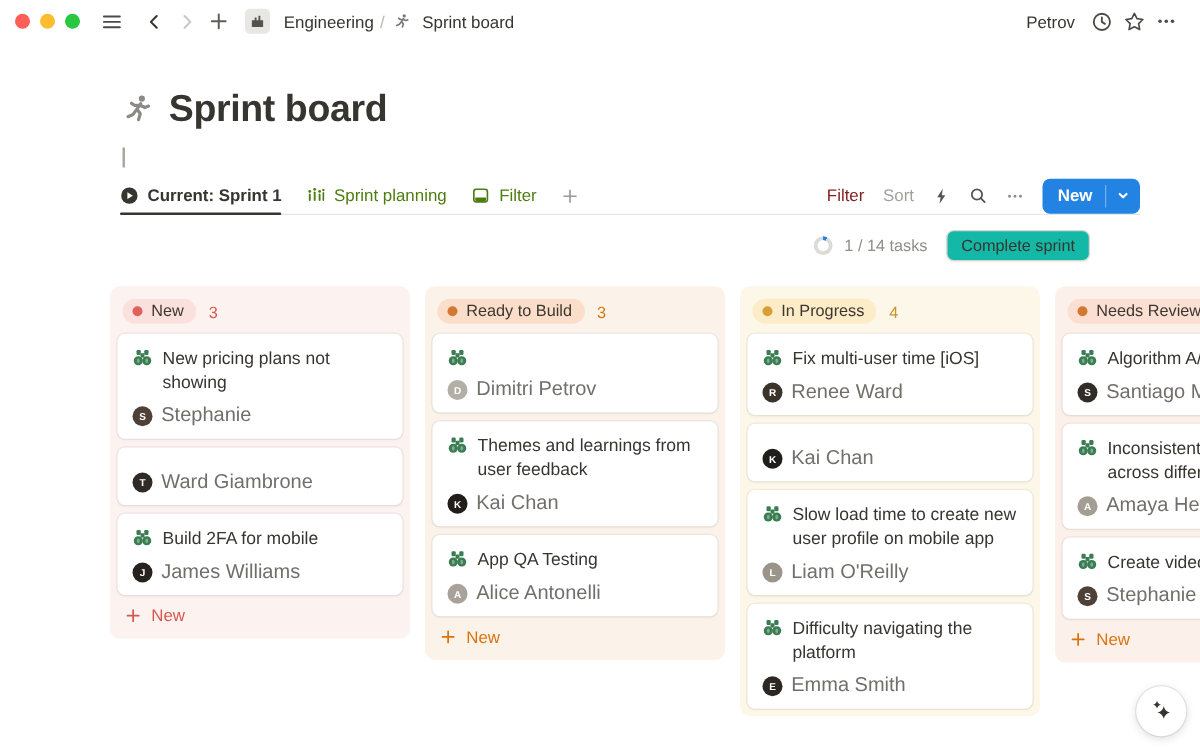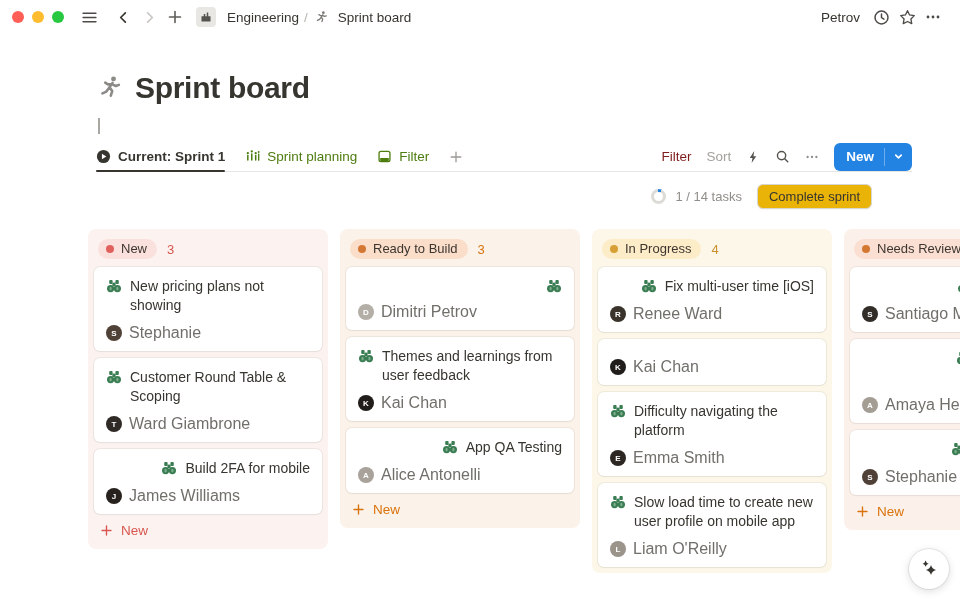--- a/index.html
+++ b/index.html
@@ -54,36 +54,36 @@
   .new-btn .nb-label { display:flex; align-items:center; padding:0 10px 0 12px; }
   .new-btn .nb-divider { width:1px; background:rgba(255,255,255,0.35); margin:5px 0; }
   .new-btn .nb-chev { display:flex; align-items:center; padding:0 8px; }
 
   
   .subheader { margin:0 88px 0 96px; display:flex; align-items:center; justify-content:flex-end;
                gap:9px; padding:12px 0 10px; font-size:13px; color:#908e89; }
   .ring { width:15px; height:15px; border-radius:50%; position:relative; flex:none;
           background:conic-gradient(#2383e2 0 26deg, #dddbd7 26deg 360deg); }
   .ring::after { content:""; position:absolute; inset:3px; border-radius:50%; background:#fff; }
-  .complete-btn { margin-left:6px; background:#eab308; border:1px solid #d8d6d1; border-radius:6px;
+  .complete-btn { margin-left:6px; background:#14b8a6; border:1px solid #d8d6d1; border-radius:6px;
                   padding:4px 11px; font-size:13px; font-weight:500; color:#37352f; cursor:pointer;
                   font-family:inherit; box-shadow:0 1px 2px rgba(15,15,15,0.04); }
 
   
   .board { margin:10px 0 0 88px; display:flex; gap:12px; align-items:flex-start; width:max-content; }
   .column { width:240px; border-radius:8px; background:var(--col-bg); padding:6px; flex:none; }
   .col-header { display:flex; align-items:center; gap:10px; padding:4px 4px 0 4px; margin-bottom:8px; }
   .pill { display:inline-flex; align-items:center; gap:7px; background:var(--pill-bg); border-radius:999px;
           padding:2px 10px 3px 8px; font-size:13px; color:#3d3630; cursor:pointer; }
   .pill-dot { width:8px; height:8px; border-radius:50%; background:var(--dot); flex:none; }
   .col-count { font-size:13px; font-weight:500; color:var(--accent); }
   .cards { display:flex; flex-direction:column; gap:7px; }
   .card { background:#fff; border-radius:6px; padding:10px 12px 9px;
           box-shadow:0 0 0 1px rgba(15,15,15,0.055), 0 1px 2px rgba(15,15,15,0.04); cursor:pointer; }
-  .card-title-row { display:flex; gap:8px; align-items:flex-start;justify-content:flex-end; }
+  .card-title-row { display:flex; gap:8px; align-items:flex-start; }
   .card-title-row .binocs { flex:none; margin-top:1px; }
   .card-title { font-size:14px; font-weight:500; line-height:19px; color:#37352f; white-space:pre-line; }
   .assignee { display:flex; align-items:center; gap:7px; margin-top:9px; }
   .avatar { width:16px; height:16px; border-radius:50%; flex:none; color:#fff; font-size:8px; font-weight:700;
             display:flex; align-items:center; justify-content:center; background:#8a8782; }
   .assignee-name { font-size:16px; color:#716f6a; white-space:nowrap; }
   .col-new { display:flex; align-items:center; gap:8px; padding:9px 6px 5px; color:var(--accent);
              font-size:13.5px; font-weight:500; cursor:pointer; }
 
   
@@ -276,34 +276,20 @@
               </svg>
       </span>
       <span class="card-title">New pricing plans not showing</span>
     </div>
     <div class="assignee">
       <span class="avatar" style="background: rgb(79, 65, 56);">S</span>
       <span class="assignee-name">Stephanie</span>
     </div>
   </div>
         <div class="card">
-    <div class="card-title-row">
-      <span class="binocs">
-        <svg width="16" height="16" viewBox="0 0 16 16">
-          <rect x="3.2" y="2" width="3.4" height="4" rx="1" fill="#3b7d53"></rect>
-          <rect x="9.4" y="2" width="3.4" height="4" rx="1" fill="#3b7d53"></rect>
-          <rect x="6.4" y="4.6" width="3.2" height="3.4" fill="#3b7d53"></rect>
-          <circle cx="4.6" cy="10.6" r="3.6" fill="#3b7d53"></circle>
-          <circle cx="11.4" cy="10.6" r="3.6" fill="#3b7d53"></circle>
-          <ellipse cx="4.6" cy="10.6" rx="1.1" ry="1.9" fill="#7fae8f"></ellipse>
-          <ellipse cx="11.4" cy="10.6" rx="1.1" ry="1.9" fill="#7fae8f"></ellipse>
-              </svg>
-      </span>
-      <span class="card-title">Customer Round Table &amp; Scoping</span>
-    </div>
     <div class="assignee">
       <span class="avatar" style="background: rgb(47, 42, 38);">T</span>
       <span class="assignee-name">Ward Giambrone</span>
     </div>
   </div>
         <div class="card">
     <div class="card-title-row">
       <span class="binocs">
         <svg width="16" height="16" viewBox="0 0 16 16">
           <rect x="3.2" y="2" width="3.4" height="4" rx="1" fill="#3b7d53"></rect>
@@ -447,45 +433,45 @@
         <svg width="16" height="16" viewBox="0 0 16 16">
           <rect x="3.2" y="2" width="3.4" height="4" rx="1" fill="#3b7d53"></rect>
           <rect x="9.4" y="2" width="3.4" height="4" rx="1" fill="#3b7d53"></rect>
           <rect x="6.4" y="4.6" width="3.2" height="3.4" fill="#3b7d53"></rect>
           <circle cx="4.6" cy="10.6" r="3.6" fill="#3b7d53"></circle>
           <circle cx="11.4" cy="10.6" r="3.6" fill="#3b7d53"></circle>
           <ellipse cx="4.6" cy="10.6" rx="1.1" ry="1.9" fill="#7fae8f"></ellipse>
           <ellipse cx="11.4" cy="10.6" rx="1.1" ry="1.9" fill="#7fae8f"></ellipse>
               </svg>
       </span>
+      <span class="card-title">Slow load time to create new user profile on mobile app</span>
+    </div>
+    <div class="assignee">
+      <span class="avatar" style="background: rgb(154, 148, 139);">L</span>
+      <span class="assignee-name">Liam O'Reilly</span>
+    </div>
+  </div>
+        <div class="card">
+    <div class="card-title-row">
+      <span class="binocs">
+        <svg width="16" height="16" viewBox="0 0 16 16">
+          <rect x="3.2" y="2" width="3.4" height="4" rx="1" fill="#3b7d53"></rect>
+          <rect x="9.4" y="2" width="3.4" height="4" rx="1" fill="#3b7d53"></rect>
+          <rect x="6.4" y="4.6" width="3.2" height="3.4" fill="#3b7d53"></rect>
+          <circle cx="4.6" cy="10.6" r="3.6" fill="#3b7d53"></circle>
+          <circle cx="11.4" cy="10.6" r="3.6" fill="#3b7d53"></circle>
+          <ellipse cx="4.6" cy="10.6" rx="1.1" ry="1.9" fill="#7fae8f"></ellipse>
+          <ellipse cx="11.4" cy="10.6" rx="1.1" ry="1.9" fill="#7fae8f"></ellipse>
+              </svg>
+      </span>
       <span class="card-title">Difficulty navigating the platform</span>
     </div>
     <div class="assignee">
       <span class="avatar" style="background: rgb(44, 39, 35);">E</span>
       <span class="assignee-name">Emma Smith</span>
-    </div>
-  </div>
-        <div class="card">
-    <div class="card-title-row">
-      <span class="binocs">
-        <svg width="16" height="16" viewBox="0 0 16 16">
-          <rect x="3.2" y="2" width="3.4" height="4" rx="1" fill="#3b7d53"></rect>
-          <rect x="9.4" y="2" width="3.4" height="4" rx="1" fill="#3b7d53"></rect>
-          <rect x="6.4" y="4.6" width="3.2" height="3.4" fill="#3b7d53"></rect>
-          <circle cx="4.6" cy="10.6" r="3.6" fill="#3b7d53"></circle>
-          <circle cx="11.4" cy="10.6" r="3.6" fill="#3b7d53"></circle>
-          <ellipse cx="4.6" cy="10.6" rx="1.1" ry="1.9" fill="#7fae8f"></ellipse>
-          <ellipse cx="11.4" cy="10.6" rx="1.1" ry="1.9" fill="#7fae8f"></ellipse>
-              </svg>
-      </span>
-      <span class="card-title">Slow load time to create new user profile on mobile app</span>
-    </div>
-    <div class="assignee">
-      <span class="avatar" style="background: rgb(154, 148, 139);">L</span>
-      <span class="assignee-name">Liam O'Reilly</span>
     </div>
   </div>
       </div>
 
   </div>
     <div class="column" style="--col-bg: #fcf1ea; --pill-bg: #fadfd2; --dot: #d47732; --accent: #d9730d;">
     <div class="col-header">
       <span class="pill">
         <span class="pill-dot"></span>
         <span>Needs Review</span>

